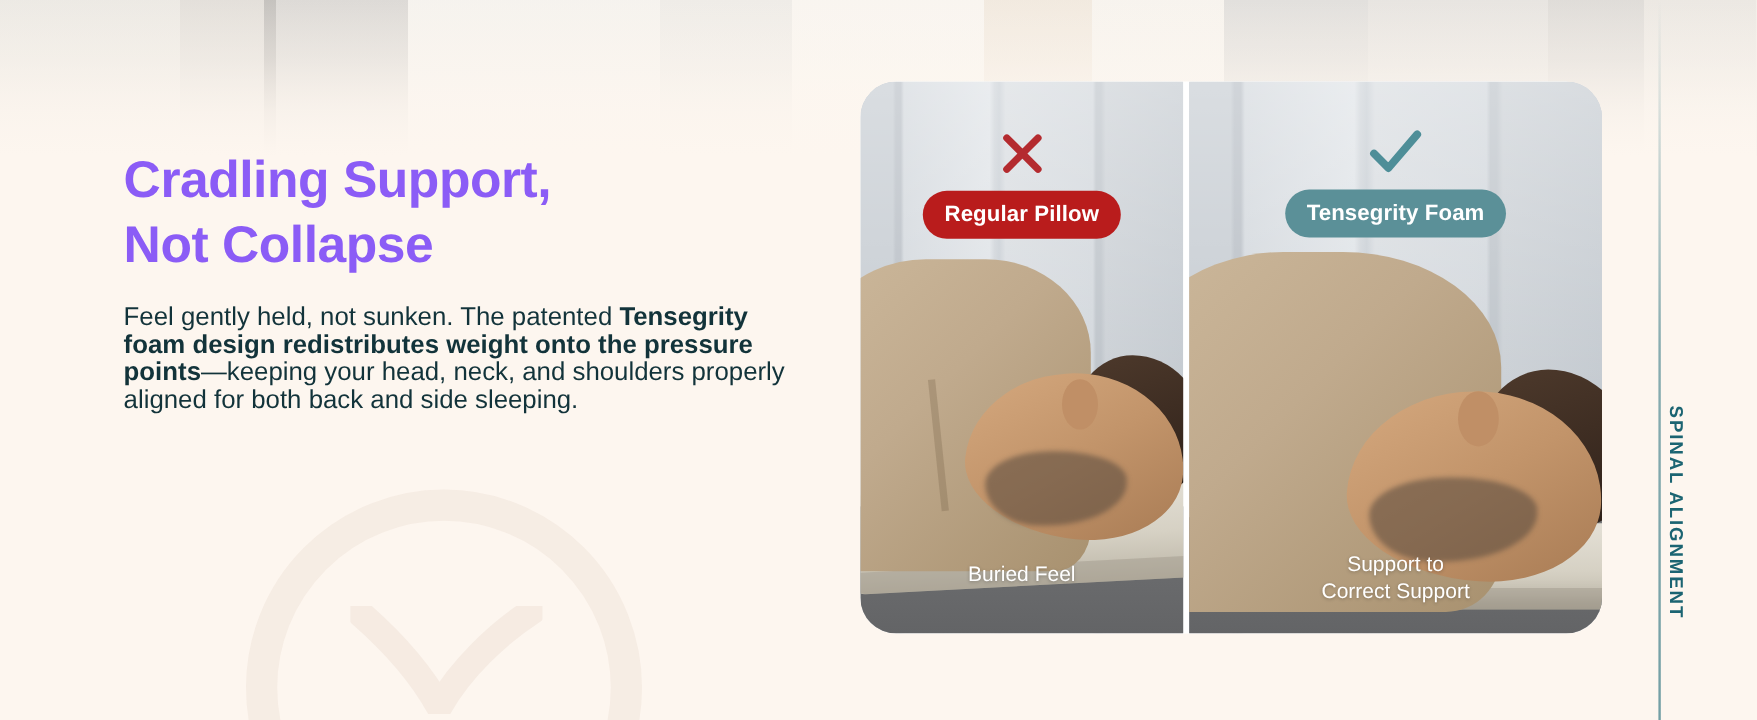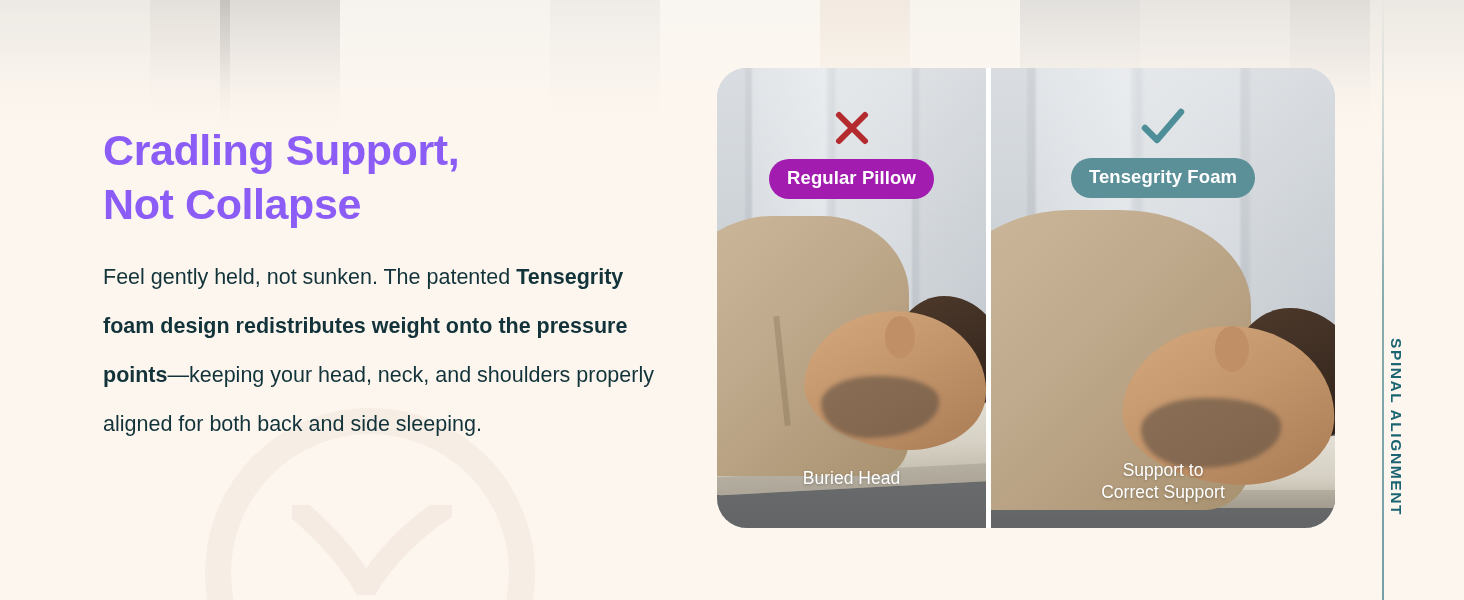--- a/index.html
+++ b/index.html
@@ -83,21 +83,21 @@
     line-height: 54px;
     font-weight: bold;
     letter-spacing: -0.4px;
   }
   .headline .l2 { display: block; }
 
   .body-copy {
     margin: 22px 0 0 0;
     color: #12333a;
     font-size: 21.5px;
-    line-height: 49px;
+    line-height: 23px;
     font-weight: normal;
     max-width: 560px;
   }
   .body-copy b {
     font-weight: bold;
   }
 
   
   .compare {
     position: absolute;
@@ -283,21 +283,21 @@
     display: inline-block;
     color: #ffffff;
     font-size: 18.5px;
     font-weight: bold;
     line-height: 1;
     padding: 10px 18px 11px;
     border-radius: 999px;
     white-space: nowrap;
     letter-spacing: 0.1px;
   }
-  .badge.bad  { background: #a21caf; }
+  .badge.bad  { background: #b91c1c; }
   .badge.good { background: #5b9098; }
 
   .caption {
     position: absolute;
     left: 0; right: 0;
     color: #ffffff;
     text-align: center;
     font-size: 17.5px;
     line-height: 21.5px;
     font-weight: normal;
@@ -391,21 +391,21 @@
         <svg width="40" height="40" viewBox="0 0 40 40">
           <path d="M7 7 L33 33 M33 7 L7 33" stroke="#B42B2F" stroke-width="6" stroke-linecap="round"></path>
         </svg>
       </div>
 
       <div class="badge-row">
         <span class="badge bad">Regular Pillow</span>
       </div>
 
       <div class="caption">
-        <div>Buried Head</div>
+        <div>Buried Feel</div>
       </div>
     </div>
 
     <div class="card right">
       <div class="scene">
         <div class="wall"></div>
         <div class="wall-sheen"></div>
         <div class="mattress"></div>
         <div class="pillow">
             <div class="pillow-edge"></div>

